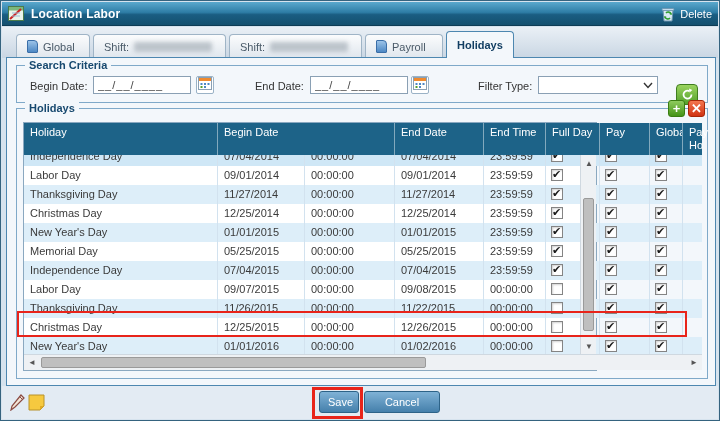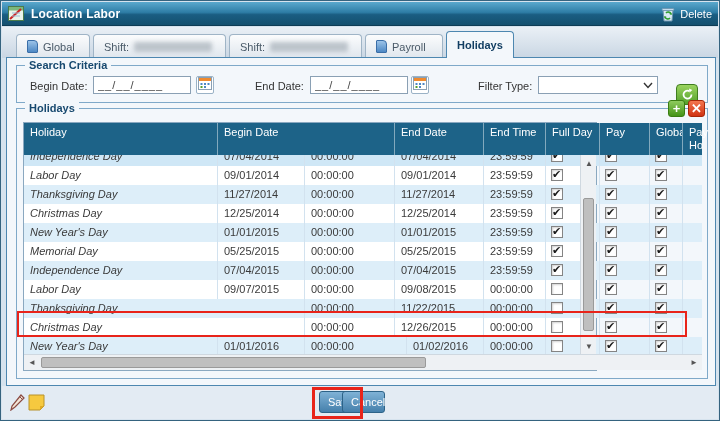--- a/index.html
+++ b/index.html
@@ -66,21 +66,21 @@
   .grid-header { position:absolute; left:0; top:0; width:678px; height:32px; background:#1d6388; z-index:2; }
   .gh-cell { position:absolute; top:0; height:32px; color:#fff; padding:3px 0 0 6px;
              border-left:1px solid rgba(255,255,255,.45); overflow:hidden; line-height:13px; }
   .gh-cell:first-child { border-left:none; }
   .grid-body { position:absolute; left:0; top:32px; width:678px; height:201px; overflow:hidden; }
   .grow { position:absolute; left:0; width:678px; height:19px; }
   .grow.alt { background:#ddeef9; }
   .grow.clip { background:#cfe7f6; }
   .gcell { position:absolute; top:0; height:19px; padding:3px 0 0 6px; border-left:1px solid #d2e2ef;
            overflow:hidden; white-space:nowrap; color:#3a3a3a; }
-  .gcell.first { border-left:none;font-style:italic; }
+  .gcell.first { border-left:none; }
   .cb { position:absolute; top:3px; width:12px; height:12px; background:#fff; border:1px solid #848484;
         box-shadow:inset 1px 1px 2px rgba(0,0,0,.18); }
   .cb.checked::after { content:"\2714"; position:absolute; left:0px; top:-2px; font-size:11px; color:#1a1a1a; }
 
   
   .vscroll { position:absolute; right:0; top:32px; width:16px; height:201px; background:#eef1f4;
              border-left:1px solid #cfd8e0; z-index:3; }
   .hscroll { position:absolute; left:0; bottom:0; width:678px; height:16px; background:#eef1f4;
              border-top:1px solid #cfd8e0; z-index:4; }
   .sb-arrow { position:absolute; color:#555; font-size:8px; line-height:8px; cursor:pointer; }
@@ -340,55 +340,57 @@
               <div class="gcell" style="left: 575px; width: 50px;">
                 <span class="cb checked" style="left: 5px;"></span>
               </div>
               <div class="gcell" style="left: 625px; width: 33px;">
                 <span class="cb checked" style="left: 5px;"></span>
               </div>
               <div class="gcell" style="left: 658px; width: 40px;"></div>
             </div>
             <div class="grow alt" style="top: 144px;">
               <div class="gcell first" style="left: 0px; width: 193px;">Thanksgiving Day</div>
+              <div class="gcell" style="left: 193px; width: 87px;">11/26/2015</div>
               <div class="gcell" style="left: 280px; width: 90px;">00:00:00</div>
               <div class="gcell" style="left: 370px; width: 89px;">11/22/2015</div>
               <div class="gcell" style="left: 459px; width: 62px;">00:00:00</div>
               <div class="gcell" style="left: 521px; width: 54px;">
                 <span class="cb" style="left: 5px;"></span>
               </div>
               <div class="gcell" style="left: 575px; width: 50px;">
                 <span class="cb checked" style="left: 5px;"></span>
               </div>
               <div class="gcell" style="left: 625px; width: 33px;">
                 <span class="cb checked" style="left: 5px;"></span>
               </div>
               <div class="gcell" style="left: 658px; width: 40px;"></div>
             </div>
             <div class="grow" style="top: 163px;">
               <div class="gcell first" style="left: 0px; width: 193px;">Christmas Day</div>
+              <div class="gcell" style="left: 193px; width: 87px;">12/25/2015</div>
               <div class="gcell" style="left: 280px; width: 90px;">00:00:00</div>
               <div class="gcell" style="left: 370px; width: 89px;">12/26/2015</div>
               <div class="gcell" style="left: 459px; width: 62px;">00:00:00</div>
               <div class="gcell" style="left: 521px; width: 54px;">
                 <span class="cb" style="left: 5px;"></span>
               </div>
               <div class="gcell" style="left: 575px; width: 50px;">
                 <span class="cb checked" style="left: 5px;"></span>
               </div>
               <div class="gcell" style="left: 625px; width: 33px;">
                 <span class="cb checked" style="left: 5px;"></span>
               </div>
               <div class="gcell" style="left: 658px; width: 40px;"></div>
             </div>
             <div class="grow alt" style="top: 182px;">
               <div class="gcell first" style="left: 0px; width: 193px;">New Year's Day</div>
               <div class="gcell" style="left: 193px; width: 87px;">01/01/2016</div>
               <div class="gcell" style="left: 280px; width: 90px;">00:00:00</div>
-              <div class="gcell" style="left: 382px; width: 89px;">01/02/2016</div>
+              <div class="gcell" style="left: 370px; width: 89px;">01/02/2016</div>
               <div class="gcell" style="left: 459px; width: 62px;">00:00:00</div>
               <div class="gcell" style="left: 521px; width: 54px;">
                 <span class="cb" style="left: 5px;"></span>
               </div>
               <div class="gcell" style="left: 575px; width: 50px;">
                 <span class="cb checked" style="left: 5px;"></span>
               </div>
               <div class="gcell" style="left: 625px; width: 33px;">
                 <span class="cb checked" style="left: 5px;"></span>
               </div>
@@ -417,15 +419,15 @@
   <div class="footer">
     <svg width="15" height="17" viewBox="0 0 15 17" style="position:absolute; left:8px; top:8px;">
       <path d="M11,1 L14,4 L5,13 L1,16 L2,12 Z" fill="#f3e6d8" stroke="#8a4a42" stroke-width="1.2"></path>
       <line x1="9.5" y1="2.5" x2="12.5" y2="5.5" stroke="#8a4a42" stroke-width="1"></line>
     </svg>
     <svg width="17" height="17" viewBox="0 0 17 17" style="position:absolute; left:26px; top:8px;">
       <path d="M1,1 L16,1 L16,12 L12,16 L1,16 Z" fill="#f6c93f" stroke="#b8922a" stroke-width="1"></path>
       <path d="M16,12 L12,12 L12,16 Z" fill="#e0ab25"></path>
     </svg>
     <button class="btn" style="left:317px; width:40px;">Save</button>
-    <button class="btn" style="left:340px; width:43px;text-align:center;">Cancel</button>
+    <button class="btn" style="left:362px; width:76px;text-align:center;">Cancel</button>
   </div>
 </div>
 
 </body></html>

